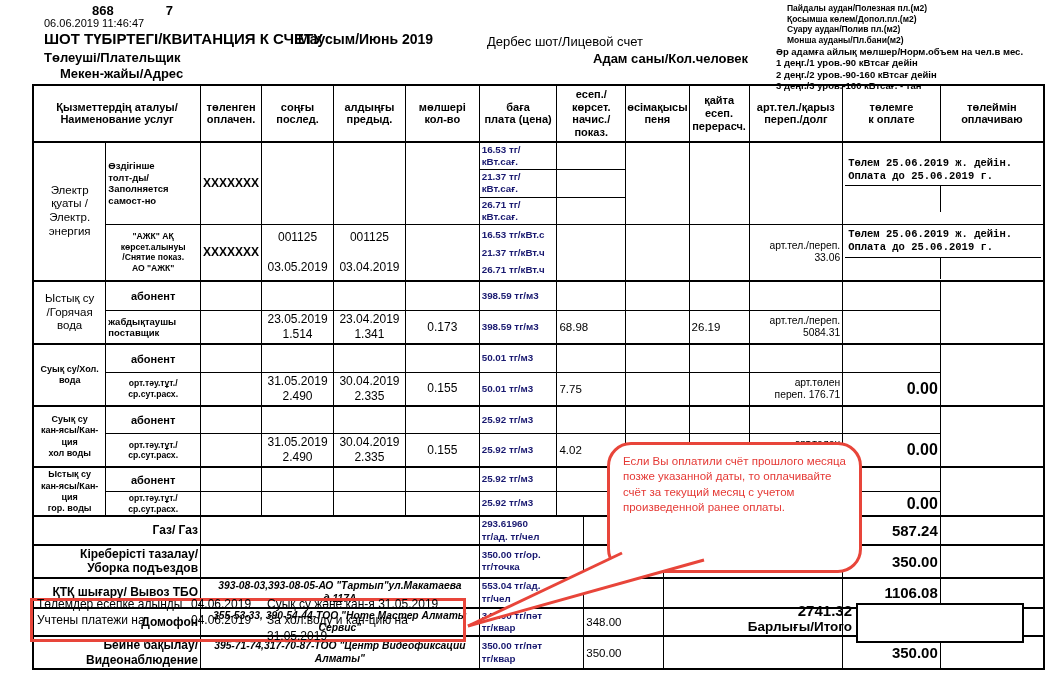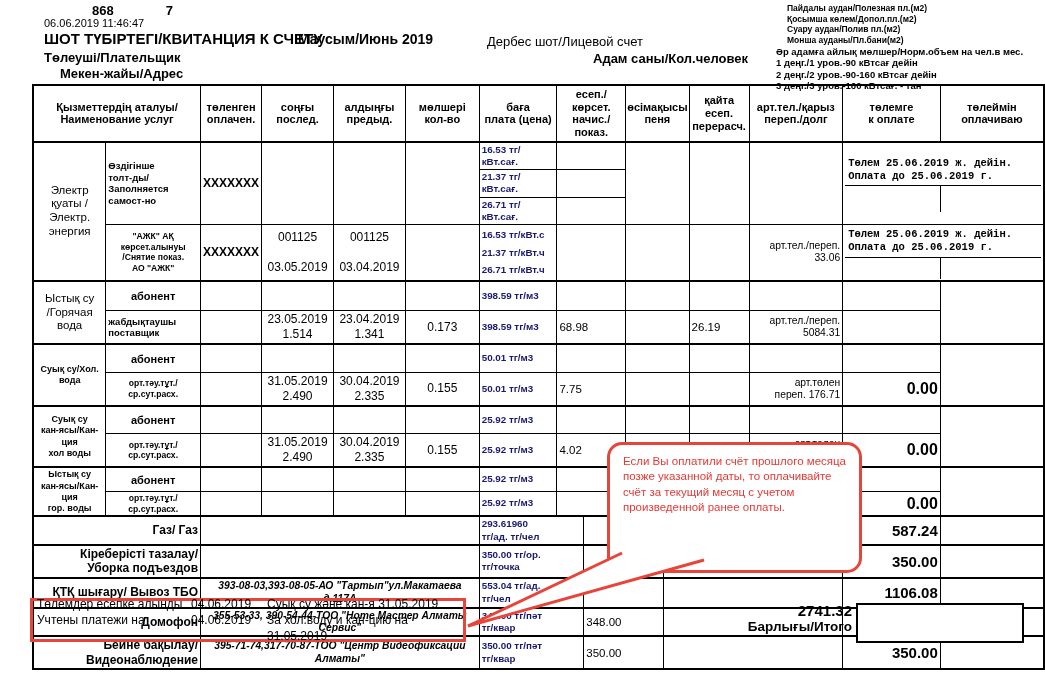--- a/index.html
+++ b/index.html
@@ -49,21 +49,21 @@
   .pc-rest{display:flex;}
   .pc-rest .pc-l{width:48.5%;height:100%;border-right:1px solid #000;}
   .pc-rest.h26{height:26px;}
   .pc-rest.h21{height:21px;}
 
   .twol{display:flex;flex-direction:column;justify-content:space-between;height:44px;font-size:12px;text-align:center;}
 
   
   .callout{
     left:607px;top:442px;width:228px;height:112px;
-    border:3px solid #e8453a;border-radius:15px;background:#fff;
+    border:3px solid #e8453a;border-radius:24px;background:#fff;
     padding:9px 8px 4px 13px;color:#e53935;font-size:11.5px;line-height:1.34;z-index:5;
   }
   .arrow-svg{left:0;top:0;z-index:6;pointer-events:none;}
   .redbox{
     left:30px;top:598px;width:424px;height:34px;border:3px solid #e8453a;background:#fff0;
     padding:2px 2px 2px 4px;display:grid;grid-template-columns:154px 76px auto;
     font-size:12px;line-height:16px;z-index:7;align-content:center;
   }
   .totals{left:690px;top:602px;width:162px;text-align:right;z-index:4;}
   .totals .tv{font-weight:bold;font-size:15px;}

